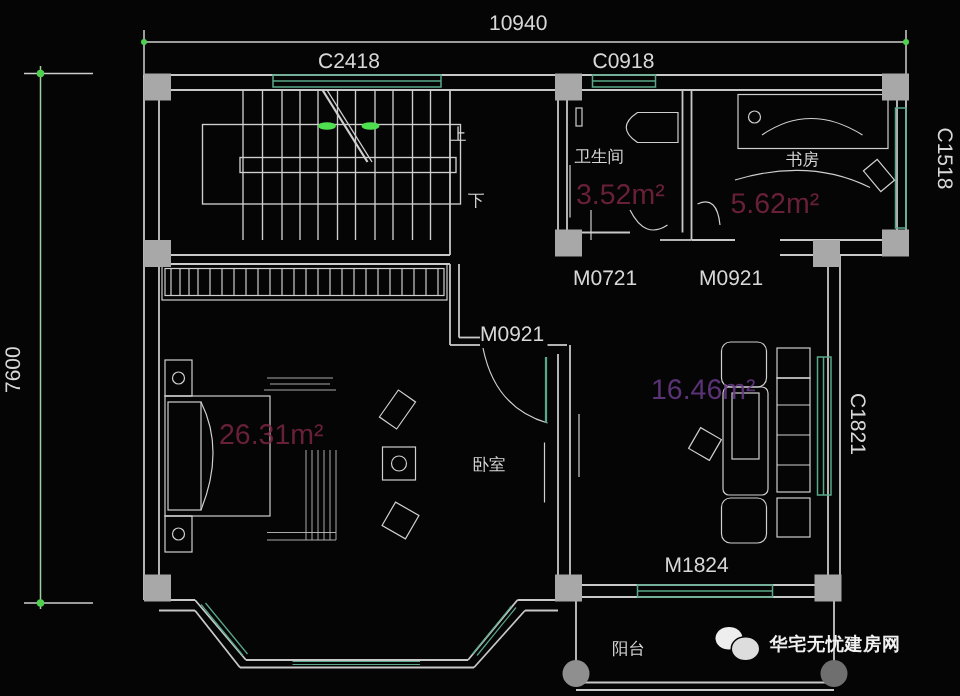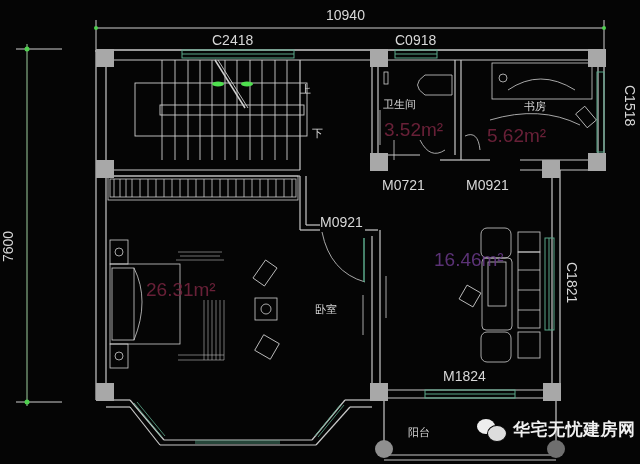--- a/index.html
+++ b/index.html
@@ -2,21 +2,21 @@
 <html><head>
 <meta charset="utf-8">
 <style>
   html, body { margin:0; padding:0; background:#050505; }
   body { width:640px; height:464px; overflow:hidden; position:relative; font-family:"Liberation Sans", sans-serif; }
   svg { position:absolute; left:0; top:0; }
   .dim { fill:#d8d8d8; font-family:"Liberation Sans", sans-serif; font-size:14px; }
   .area { fill:#7a2540; font-family:"Liberation Sans", sans-serif; font-size:19px; opacity:0.85; }
   .area2 { fill:#6a3a8a; font-family:"Liberation Sans", sans-serif; font-size:19px; opacity:0.85; }
   .room { fill:#d8d8d8; font-family:"DejaVu Sans", sans-serif; font-size:11px; }
-  .wm { position:absolute; left:477px; top:418px; display:flex; align-items:center; gap:6px; color:#f0f0f0; font-family:"DejaVu Sans", sans-serif; font-size:17px; font-weight:bold; letter-spacing:0.5px; }
+  .wm { position:absolute; left:477px; top:418px; display:flex; align-items:center; gap:6px; color:#f0f0f0; font-family:"DejaVu Sans", sans-serif; font-size:12px; font-weight:bold; letter-spacing:0.5px; }
   .wm .bub { position:relative; width:30px; height:22px; }
   .wm .b1 { position:absolute; left:0; top:0; width:18px; height:15px; background:#eee; border-radius:50%; }
   .wm .b2 { position:absolute; left:10px; top:6px; width:18px; height:15px; background:#ddd; border-radius:50%; border:1px solid #050505; }
 </style>
 </head>
 <body>
 
 <svg width="640" height="464" viewBox="0 0 640 464">
 
   <g stroke="#cfcfcf" stroke-width="1" fill="none">

